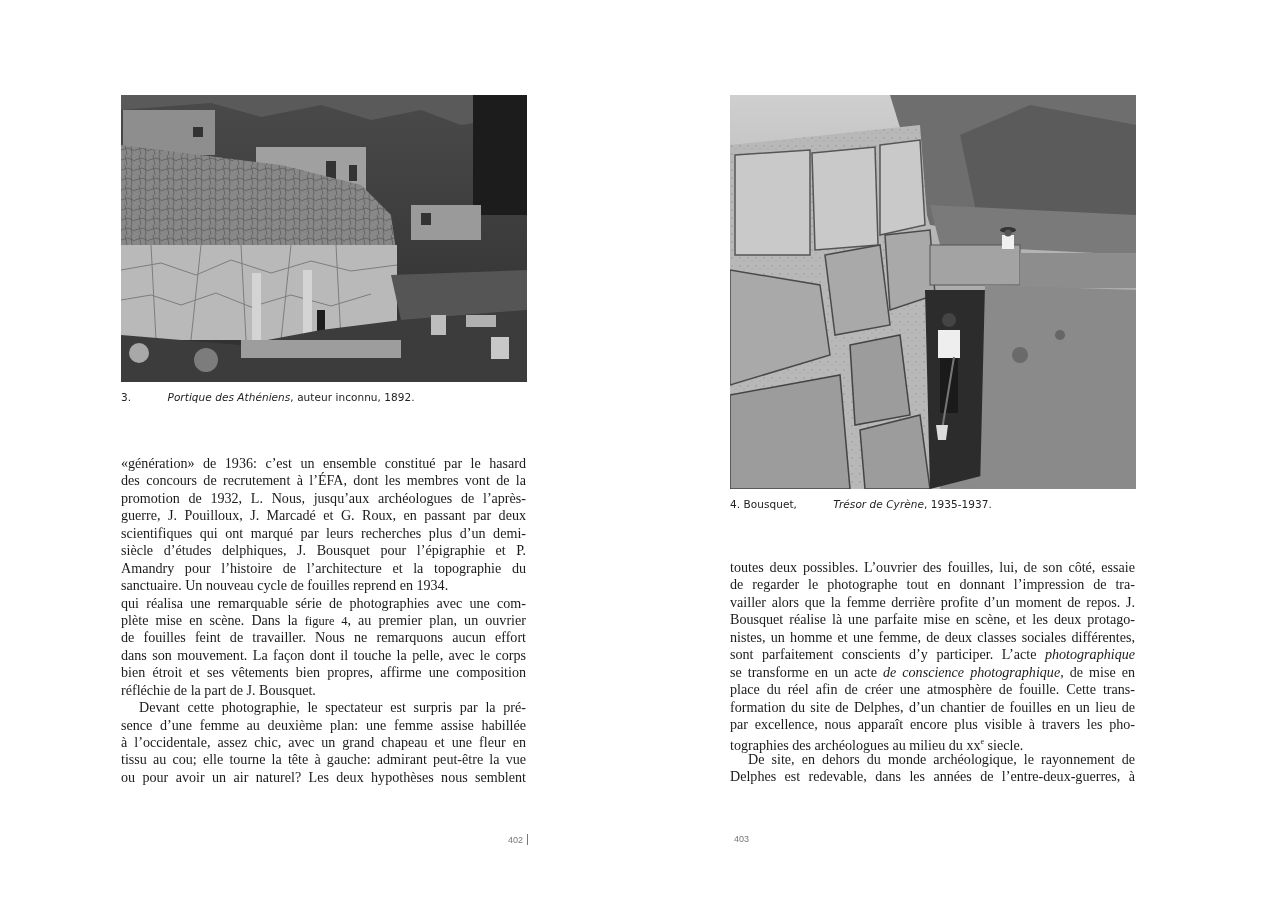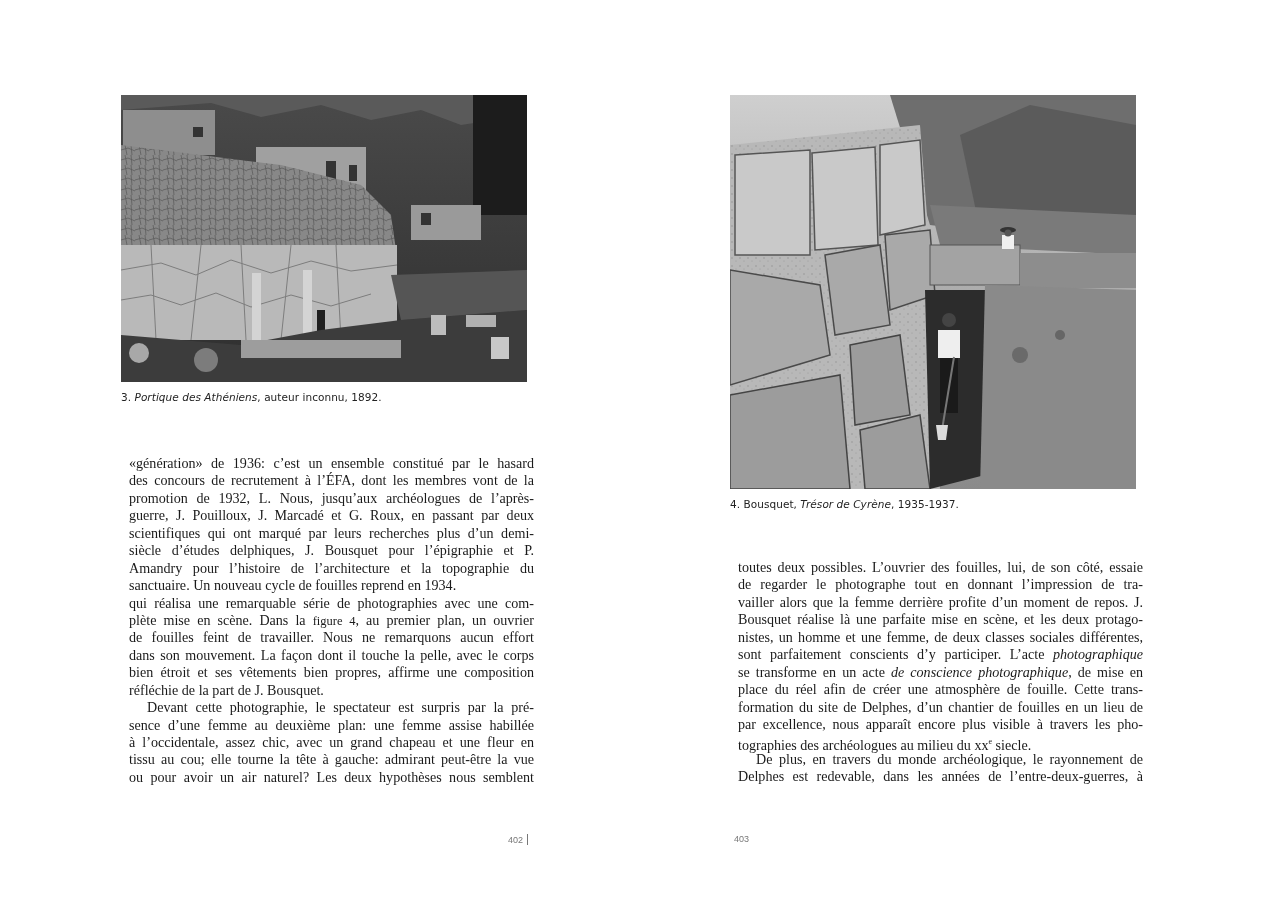--- a/index.html
+++ b/index.html
@@ -9,25 +9,25 @@
   }
   .page { position: absolute; top: 0; width: 636px; height: 904px; }
   .page.left { left: 0; }
   .page.right { left: 620px; }
 
   .photo { position: absolute; overflow: hidden; background: #555; }
   .caption {
     position: absolute; font-family: "DejaVu Sans", "Liberation Sans", sans-serif;
     font-size: 10.5px; color: #222; white-space: nowrap; letter-spacing: 0.05px;
   }
-  .caption i { font-style: italic; }
+  .caption i { font-style: italic; margin-left: 33px; }
 
   .body-text {
     position: absolute; width: 405px; font-size: 14.1px; line-height: 17.45px;
-    text-align: justify; text-align-last: justify; margin-left: 8px;
+    text-align: justify; text-align-last: justify;
   }
   .body-text .line { display: block; height: 17.45px; white-space: nowrap; text-align: justify; text-align-last: justify; }
   .body-text .line.last { text-align-last: left; }
   .body-text .line.indent { text-indent: 18px; }
   .sans-inline { font-family: Liberation Serif, serif; font-size: 12.5px; }
 
   .folio { position: absolute; top: 834px; font-size: 9px; color: #777; font-family: Liberation Sans, sans-serif; }
   .folio .bar { display: inline-block; width: 1px; height: 11px; background: #777; margin-left: 4px; vertical-align: -2px; }
 </style>
 </head>
@@ -163,20 +163,20 @@
     <span class="line">de regarder le photographe tout en donnant l’impression de tra-</span>
     <span class="line">vailler alors que la femme derrière profite d’un moment de repos. J.</span>
     <span class="line">Bousquet réalise là une parfaite mise en scène, et les deux protago-</span>
     <span class="line">nistes, un homme et une femme, de deux classes sociales différentes,</span>
     <span class="line"><span>sont parfaitement conscients d’y participer. L’acte </span><i>photographique</i></span>
     <span class="line"><span>se transforme en un acte </span><i>de conscience photographique</i><span>, de mise en</span></span>
     <span class="line">place du réel afin de créer une atmosphère de fouille. Cette trans-</span>
     <span class="line">formation du site de Delphes, d’un chantier de fouilles en un lieu de</span>
     <span class="line">par excellence, nous apparaît encore plus visible à travers les pho-</span>
     <span class="line last"><span>tographies des archéologues au milieu du xx</span><sup style="font-size:8px;">e</sup><span> siecle.</span></span>
-    <span class="line indent">De plus, en travers du monde archéologique, le rayonnement de</span>
+    <span class="line indent">De site, en dehors du monde archéologique, le rayonnement de</span>
     <span class="line">Delphes est redevable, dans les années de l’entre-deux-guerres, à</span>
   </div>
 
   <div class="folio" style="left:114px;">
     <span>403</span>
   </div>
 </div>
 
 </body></html>

